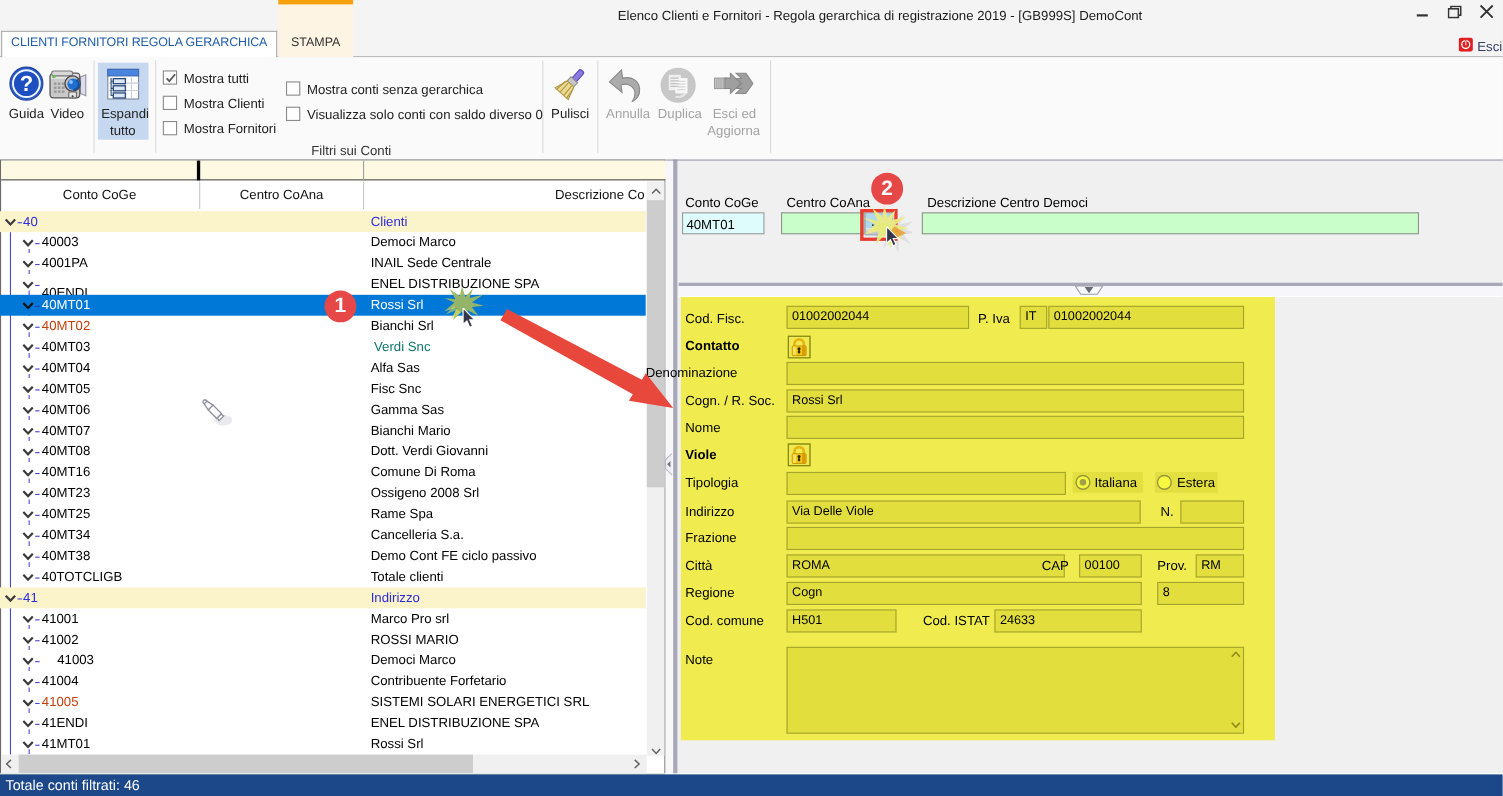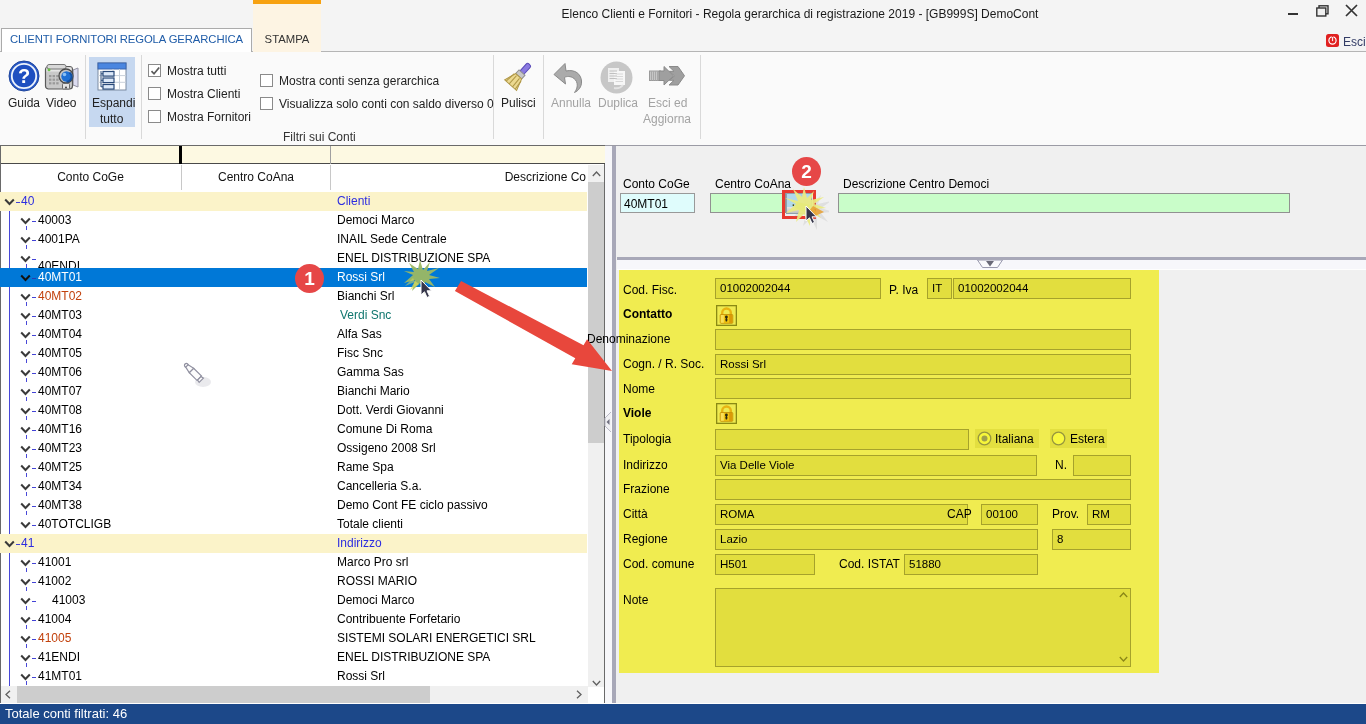--- a/index.html
+++ b/index.html
@@ -442,26 +442,26 @@
 <div class="yin" style="left:1073px;top:455px;width:58px"></div>
 <div class="lbl" style="left:623px;top:482px">Frazione</div>
 <div class="yin" style="left:715px;top:479px;width:416px"></div>
 <div class="lbl" style="left:623px;top:507px">Città</div>
 <div class="yin" style="left:715px;top:504px;width:253px">ROMA</div>
 <div class="lbl" style="left:947px;top:507px">CAP</div>
 <div class="yin" style="left:981px;top:504px;width:57px">00100</div>
 <div class="lbl" style="left:1052px;top:507px">Prov.</div>
 <div class="yin" style="left:1087px;top:504px;width:44px">RM</div>
 <div class="lbl" style="left:623px;top:532px">Regione</div>
-<div class="yin" style="left:715px;top:529px;width:323px">Lazio</div>
+<div class="yin" style="left:715px;top:529px;width:323px">Cogn</div>
 <div class="yin" style="left:1052px;top:529px;width:79px">8</div>
 <div class="lbl" style="left:623px;top:557px">Cod. comune</div>
 <div class="yin" style="left:715px;top:554px;width:100px">H501</div>
 <div class="lbl" style="left:839px;top:557px">Cod. ISTAT</div>
-<div class="yin" style="left:904px;top:554px;width:134px">51880</div>
+<div class="yin" style="left:904px;top:554px;width:134px">24633</div>
 <div class="lbl" style="left:623px;top:593px">Note</div>
 <div class="yin" style="left:715px;top:588px;width:416px;height:79px"></div>
 <svg class="abs" style="left:1119px;top:592px" width="9" height="6">
     <path d="M0.8 5 L4.5 1 L8.2 5" stroke="#8a8618" stroke-width="1.3" fill="none"></path>
   </svg>
 <svg class="abs" style="left:1119px;top:656px" width="9" height="6">
     <path d="M0.8 1 L4.5 5 L8.2 1" stroke="#8a8618" stroke-width="1.3" fill="none"></path>
   </svg>
 
 <div class="abs" style="left:0;top:703px;width:1366px;height:1px;background:#fff"></div>

